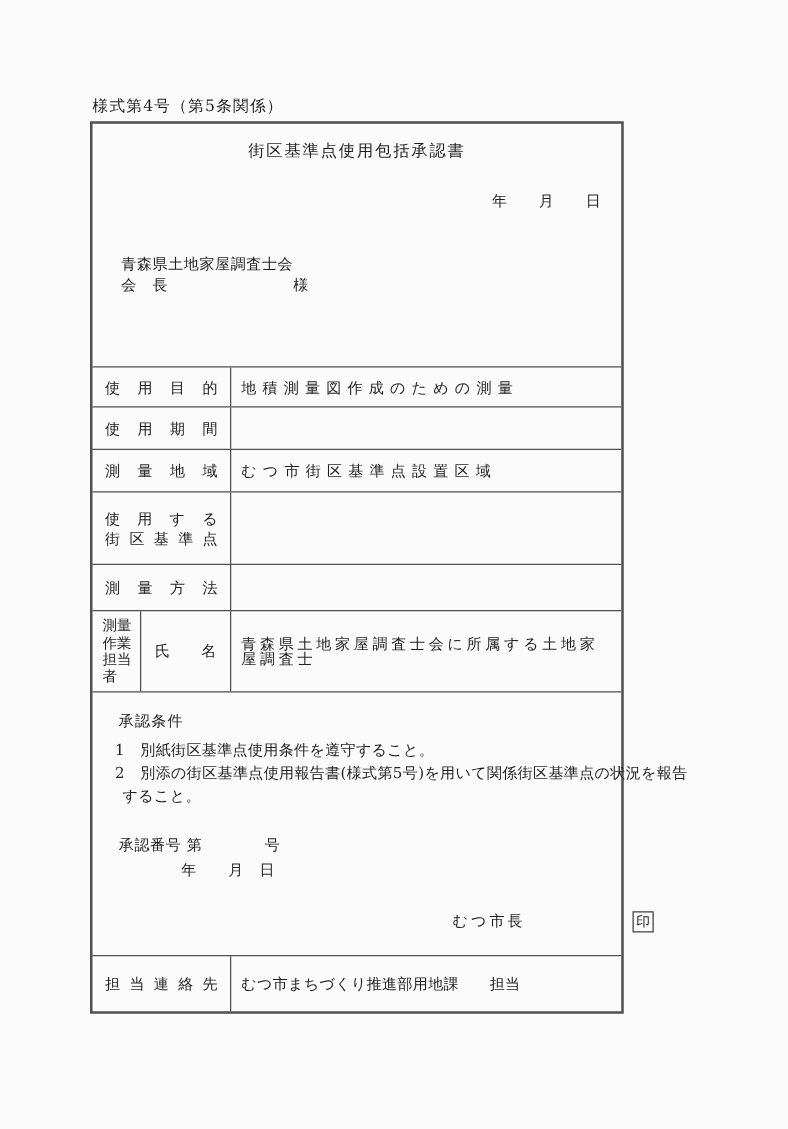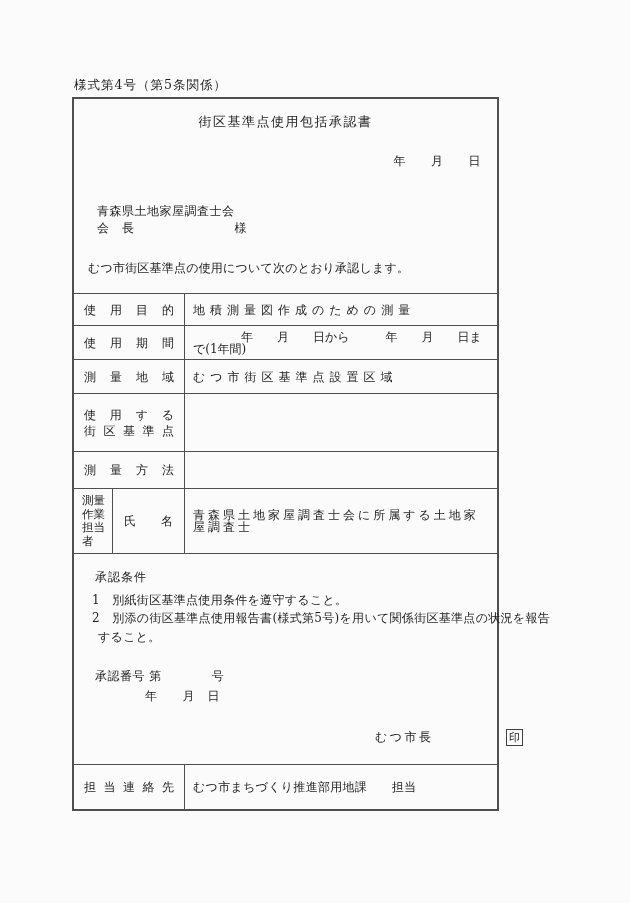--- a/index.html
+++ b/index.html
@@ -27,39 +27,38 @@
   .ls3{letter-spacing:3px;}
   .vline{line-height:17.5px;}
   .subg{width:39px;border-right:1px solid #4f4f4f;display:flex;flex-direction:column;justify-content:center;gap:2px;padding:0 8px;flex:none;font-size:11.5px;}
   .namec{width:72px;border-right:1px solid #4f4f4f;display:flex;flex-direction:column;justify-content:center;padding:0 11px;flex:none;}
   .free{position:relative;height:210px;border-top:1px solid #4f4f4f;padding-left:31px;}
   .free .cond-title{position:absolute;top:17px;left:21px;letter-spacing:1px;}
   .free .cond1{position:absolute;top:37px;left:18px;width:456px;line-height:19px;padding-left:6px;text-indent:-6px;letter-spacing:0.3px;}
   .free .cond2{position:absolute;top:55px;left:18px;width:460px;line-height:19px;padding-left:6px;text-indent:-6px;letter-spacing:0.3px;}
   .free .appnum{position:absolute;top:116px;left:21px;letter-spacing:0.5px;}
   .free .appdate{position:absolute;top:136px;left:71px;letter-spacing:0.5px;}
-  .free .mayor{position:absolute;top:177px;left:301px;letter-spacing:2.5px;}
+  .free .mayor{position:absolute;top:177px;left:288px;letter-spacing:2.5px;}
   .free .seal{position:absolute;top:175px;left:432px;width:17px;height:17px;box-sizing:border-box;border:1px solid #3f3f3f;font-size:11px;line-height:15px;text-align:center;letter-spacing:0;}
   .contact-lines{line-height:19px;letter-spacing:0.3px;}
 </style>
 </head>
 <body>
 
 <div class="sheet">
 
   <div class="form-note">様式第4号（第5条関係）</div>
 
   <div class="box">
 
     <div class="hdr">
       <div class="title">街区基準点使用包括承認書</div>
       <div class="date">年　　月　　日</div>
       <div class="org">青森県土地家屋調査士会</div>
       <div class="role">会　長　　　　　　　　様</div>
-      <div class="intro">むつ市街区基準点の使用について次のとおり承認します。</div>
     </div>
 
     <div class="row" style="height:32px">
       <div class="cell lblc">
         <div style="display: flex; justify-content: space-between;">
             <span>使</span>
             <span>用</span>
             <span>目</span>
             <span>的</span>
           </div>
@@ -70,23 +69,20 @@
     </div>
 
     <div class="row" style="height:34px">
       <div class="cell lblc">
         <div style="display: flex; justify-content: space-between;">
             <span>使</span>
             <span>用</span>
             <span>期</span>
             <span>間</span>
           </div>
-      </div>
-      <div class="cell valc">
-        <div>　　　　年　　月　　日から　　　年　　月　　日まで(1年間)</div>
       </div>
     </div>
 
     <div class="row" style="height:34px">
       <div class="cell lblc">
         <div style="display: flex; justify-content: space-between;">
             <span>測</span>
             <span>量</span>
             <span>地</span>
             <span>域</span>

